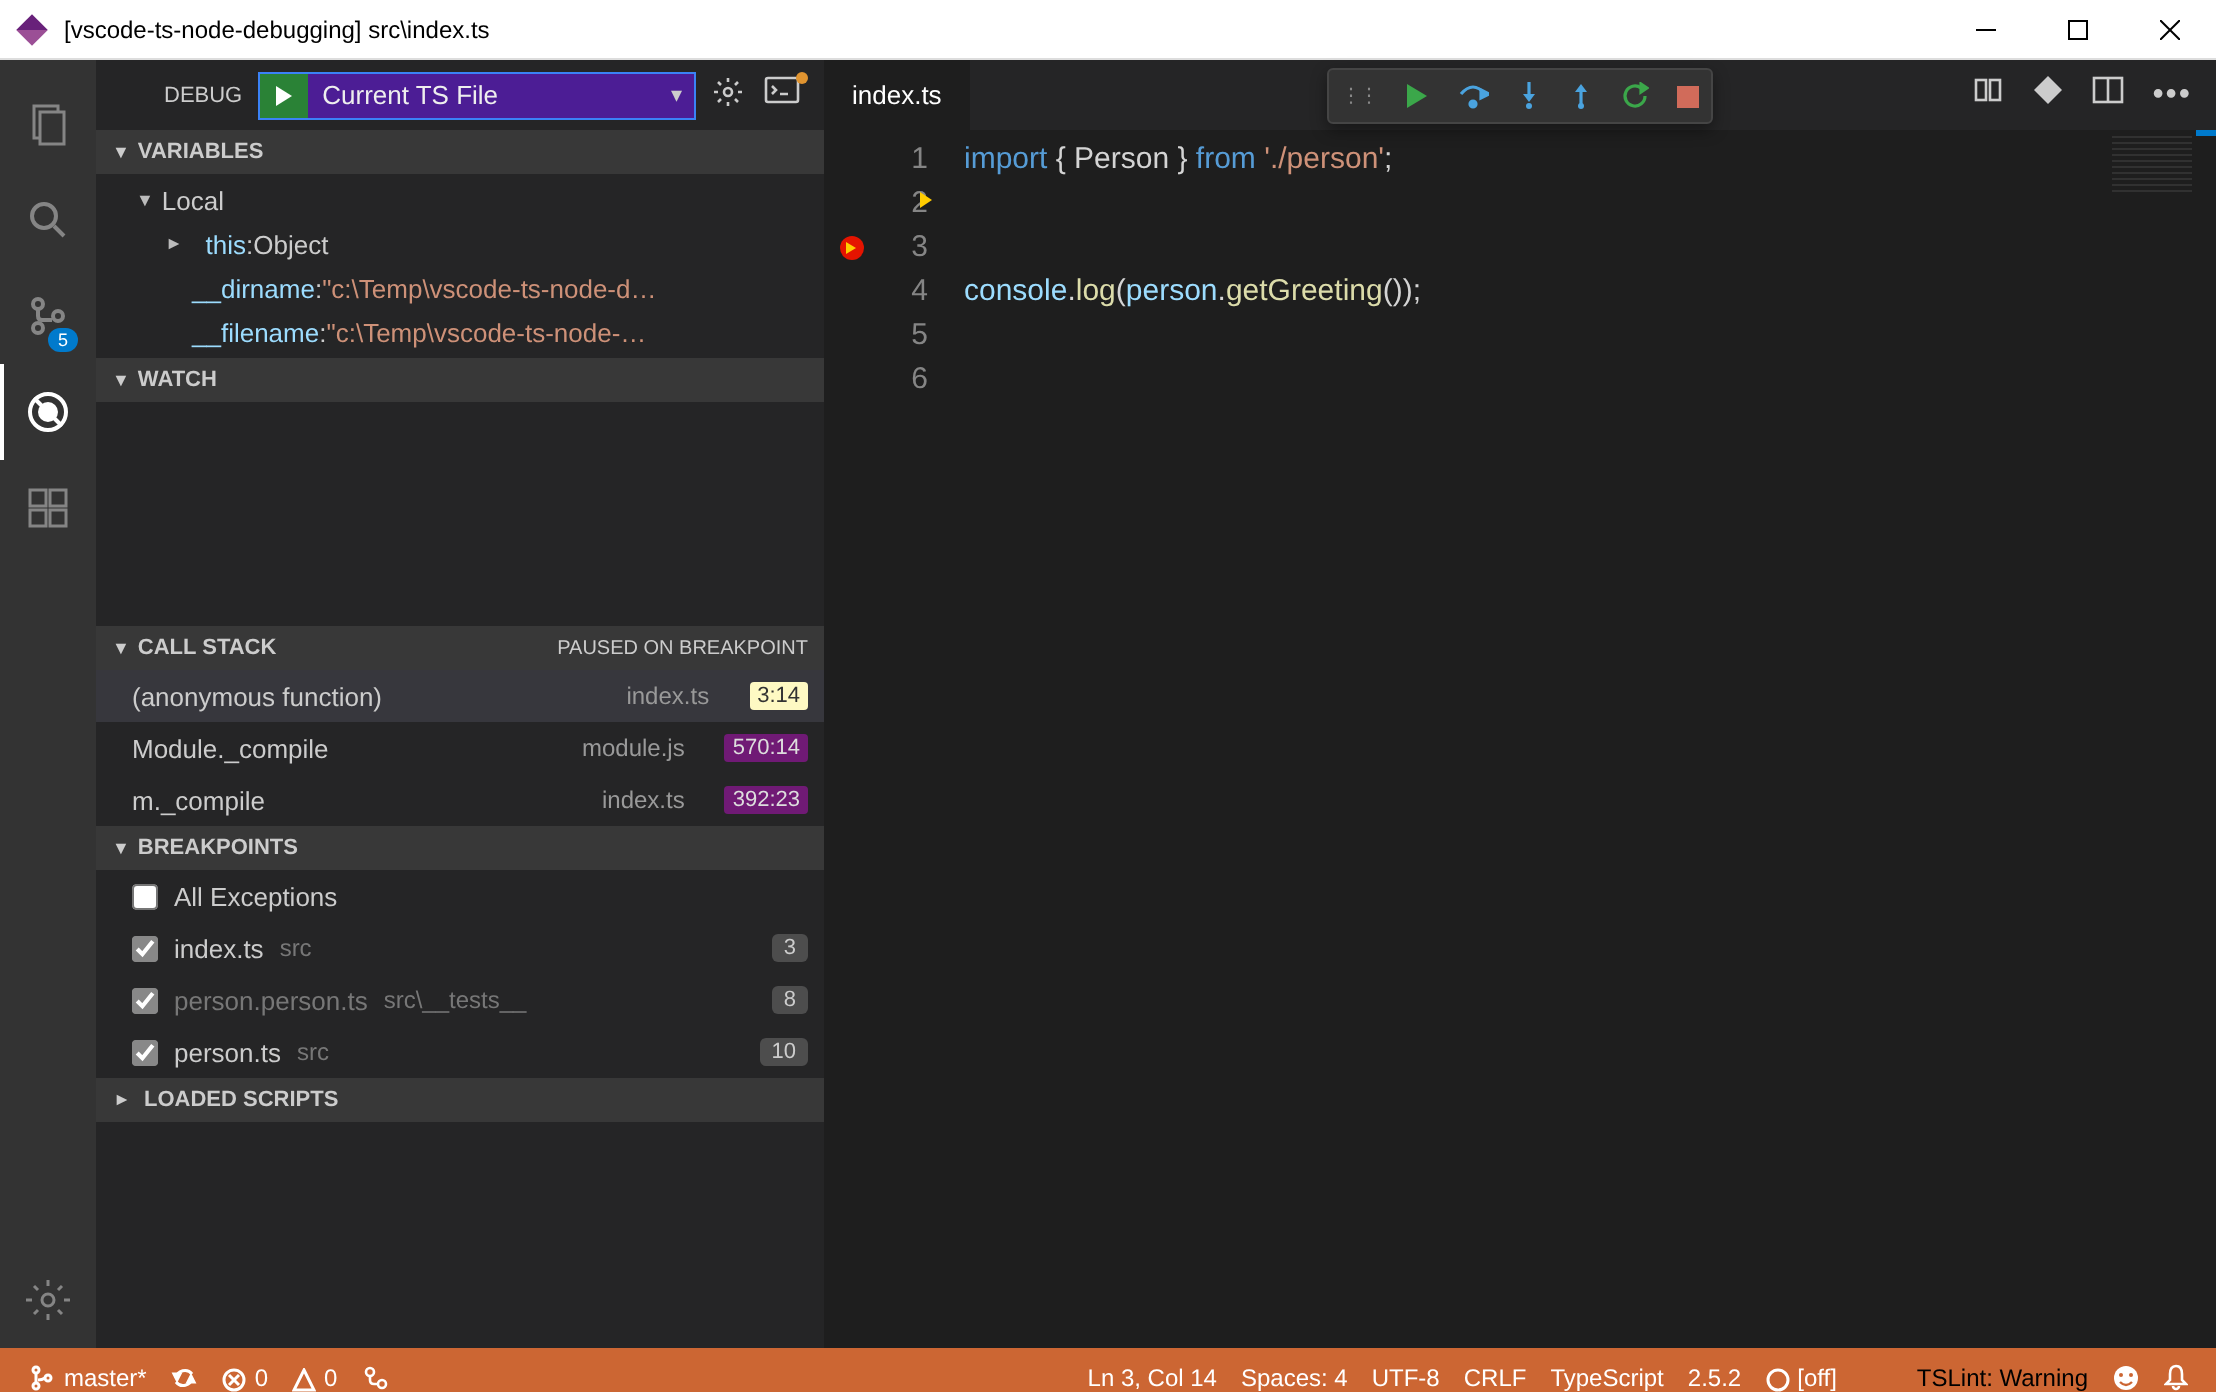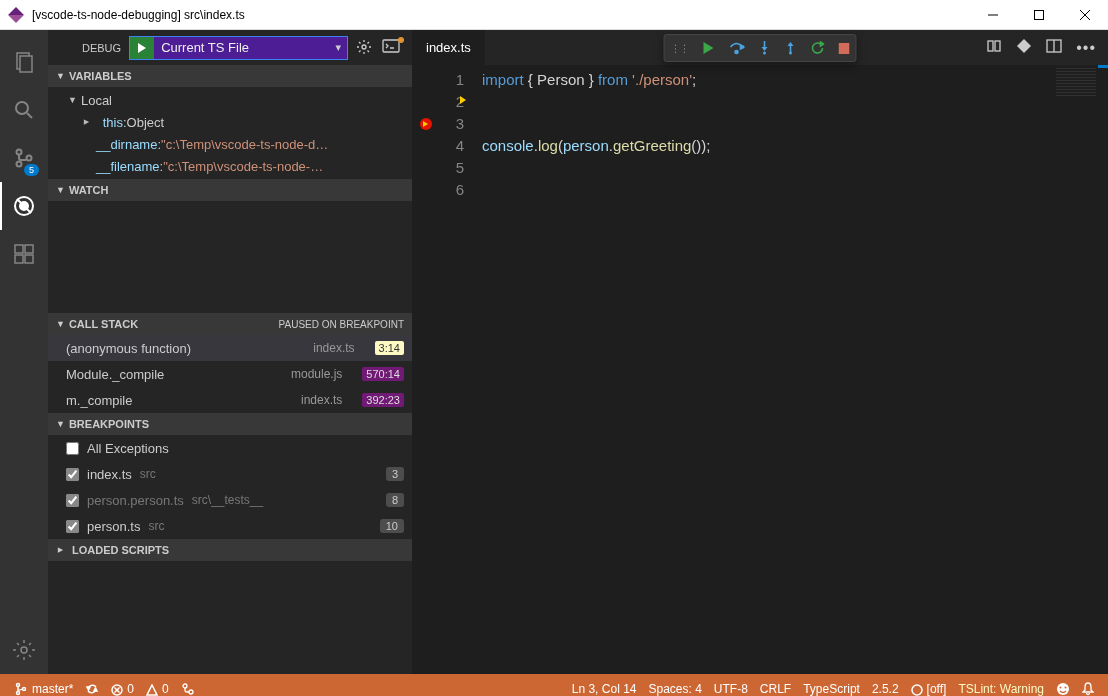--- a/index.html
+++ b/index.html
@@ -407,21 +407,21 @@
     </div>
   <div class="sitem">
       <span>2.5.2</span>
     </div>
   <div class="sitem">
       <svg width="12" height="12" fill="none" stroke="#fff" stroke-width="1.5">
         <circle cx="6" cy="6" r="5"></circle>
       </svg>
       <span>[off]</span>
     </div>
-  <div class="sitem" style="color:#fef9c3;">
+  <div class="sitem" style="color:#000000;margin-left:28px;">
       <span>TSLint: Warning</span>
     </div>
   <div class="sitem">
       <svg width="14" height="14" fill="#fff">
         <circle cx="7" cy="7" r="6"></circle>
         <circle cx="4.5" cy="5.5" r="1" fill="#cc6633"></circle>
         <circle cx="9.5" cy="5.5" r="1" fill="#cc6633"></circle>
         <path d="M4 9q3 3 6 0" fill="none" stroke="#cc6633" stroke-width="1.2"></path>
       </svg>
     </div>

